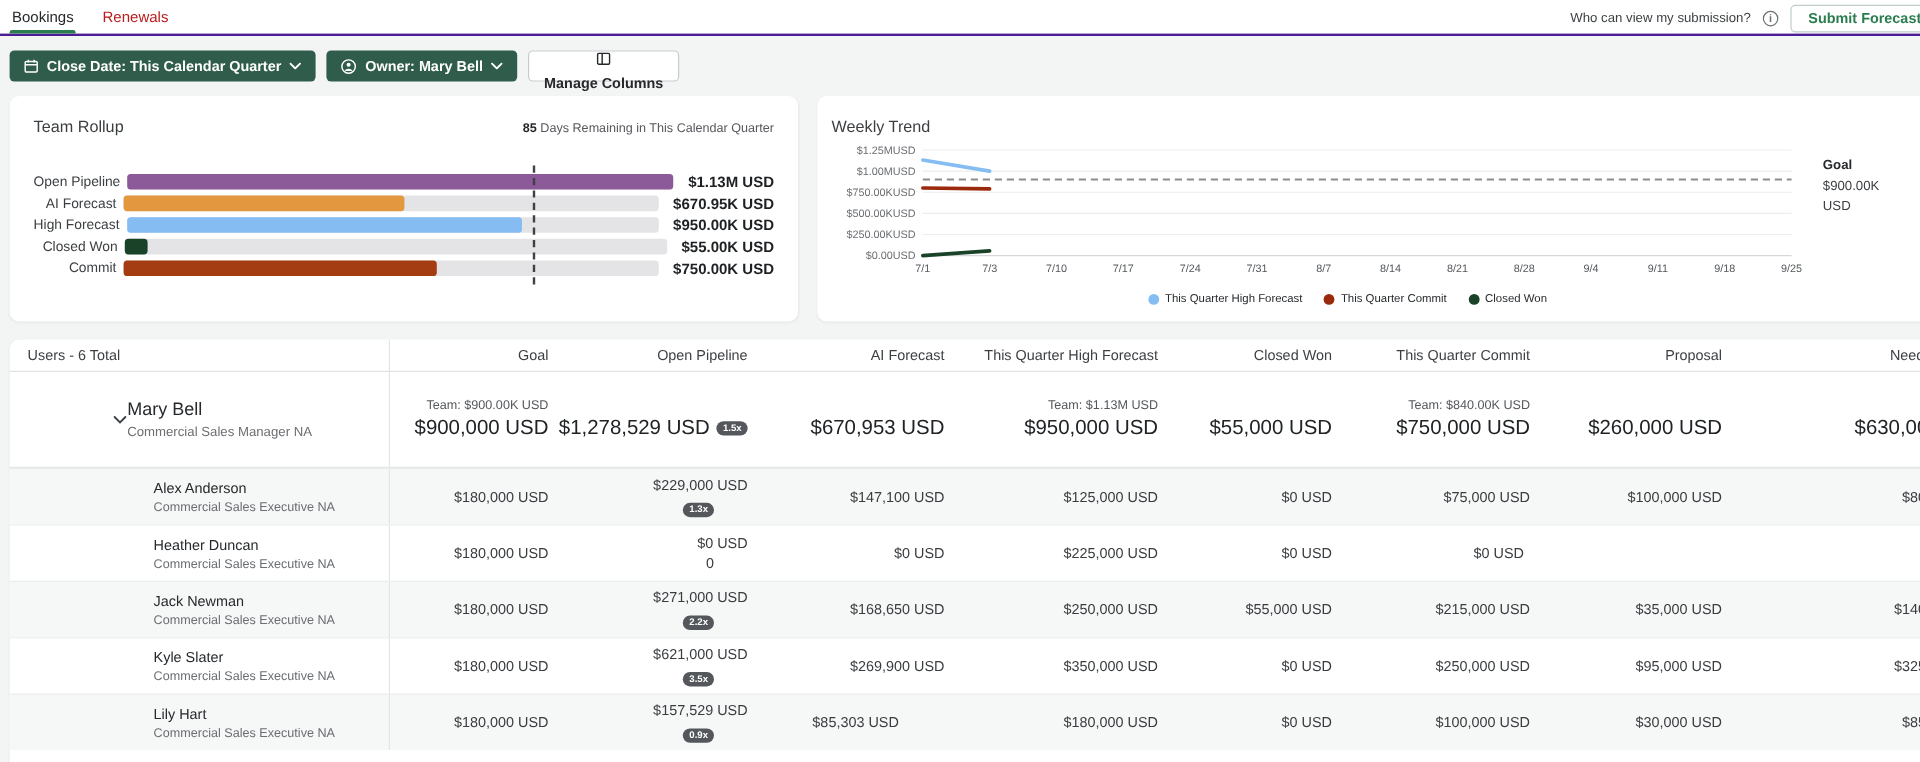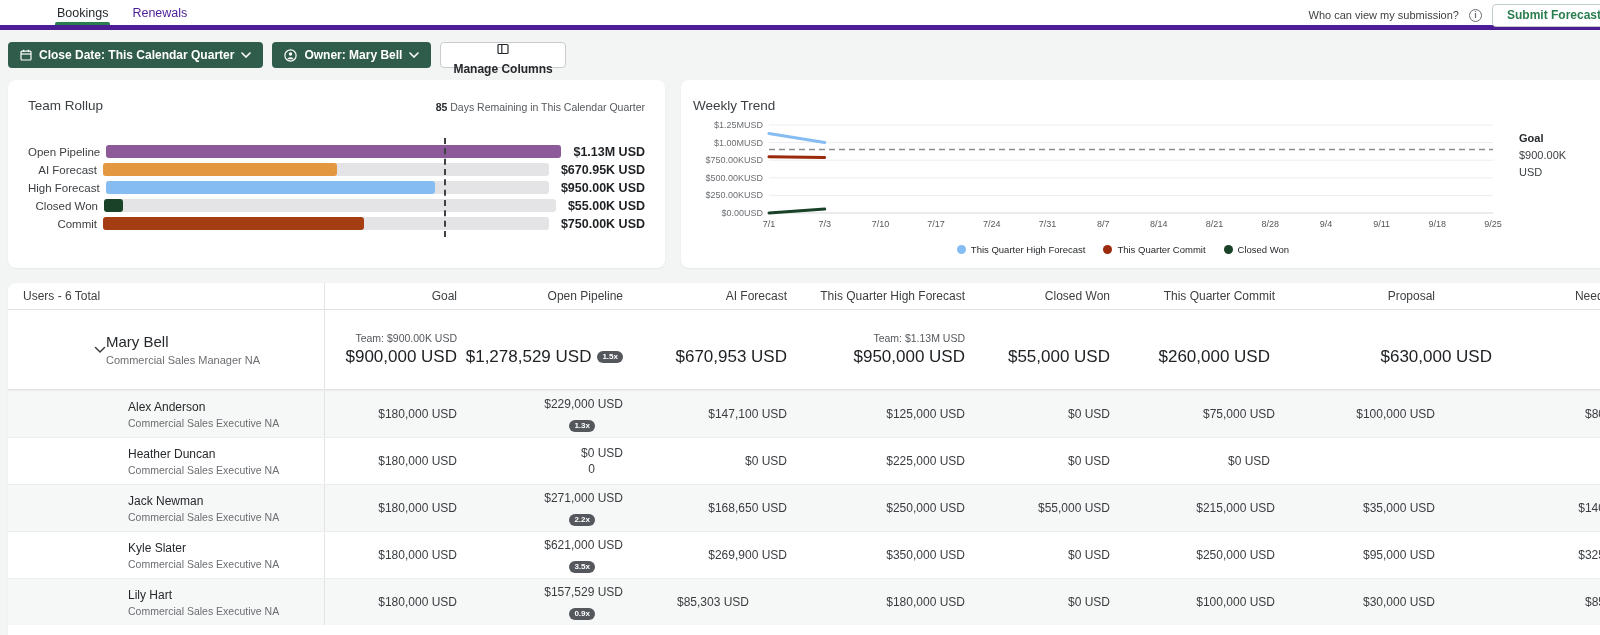--- a/index.html
+++ b/index.html
@@ -1,23 +1,23 @@
 <!DOCTYPE html>
 <html><head>
 <meta charset="utf-8">
 <style>
   * { box-sizing: border-box; margin: 0; padding: 0; }
   html,body { background:#e9eaea; }
   body { font-family: "Liberation Sans", sans-serif; }
   #app { position:relative; width:1600px; height:635px; background:#f3f4f4; overflow:hidden; }
 
   
-  .topbar { position:absolute; top:0; left:0; width:100%; height:30px; background:#fff; border-bottom:5px solid #4c1d95; display:flex; align-items:flex-start;padding-left:47px; }
+  .topbar { position:absolute; top:0; left:0; width:100%; height:30px; background:#fff; border-bottom:2px solid #4c1d95; display:flex; align-items:flex-start; }
   .tabs { display:flex; align-items:center; height:100%; margin-left:10px; gap:24px; }
-  .tab { position:relative; height:100%; display:flex; align-items:center; font-size:12.5px; color:#4c1d95; cursor:pointer; }
+  .tab { position:relative; height:100%; display:flex; align-items:center; font-size:12.5px; color:#b91c1c; cursor:pointer; }
   .tab.active { color:#26292c; }
   .tab.active::after { content:""; position:absolute; left:-2px; right:-2px; bottom:0; height:3px; background:#2a7d4e; border-radius:2px 2px 0 0; }
   .topbar-right { position:absolute; right:-16px; top:0; height:30px; display:flex; align-items:center; gap:10px; }
   .help-text { font-size:11px; color:#3c3f42; }
   .info-icon { width:13px; height:13px; border:1px solid #6b6e72; border-radius:50%; color:#6b6e72; font-size:9px; line-height:11px; text-align:center; font-weight:bold; cursor:pointer; }
   .submit-btn { height:23px; background:#fff; border:1px solid #c0cdc6; border-radius:4px; color:#2a7d4e; font-size:12px; font-weight:bold; padding:0 14px; cursor:pointer; font-family:inherit; }
 
   
   .filterbar { position:absolute; top:42px; left:8px; display:flex; gap:9px; }
   .fbtn { height:26px; display:flex; align-items:center; gap:7px; padding:0 12px; border-radius:4px; font-size:12px; font-weight:bold; cursor:pointer; font-family:inherit; border:none; }
@@ -274,20 +274,24 @@
         <div class="mvalue">$670,953 USD</div>
       </div>
         <div class="tcell" style="width:178px;min-width:178px;">
         <div class="team-line">Team: $1.13M USD</div>
         <div class="mvalue">$950,000 USD</div>
       </div>
         <div class="tcell" style="width:145px;min-width:145px;">
         <div class="team-line"></div>
         <div class="mvalue">$55,000 USD</div>
       </div>
+        <div class="tcell" style="width:165px;min-width:165px;">
+        <div class="team-line">Team: $840.00K USD</div>
+        <div class="mvalue">$750,000 USD</div>
+      </div>
         <div class="tcell" style="width:160px;min-width:160px;">
         <div class="team-line"></div>
         <div class="mvalue">$260,000 USD</div>
       </div>
         <div class="tcell" style="width:222px;min-width:222px;">
         <div class="team-line"></div>
         <div class="mvalue">$630,000 USD</div>
       </div>
       </div>
       <div class="trow sub-row alt">

